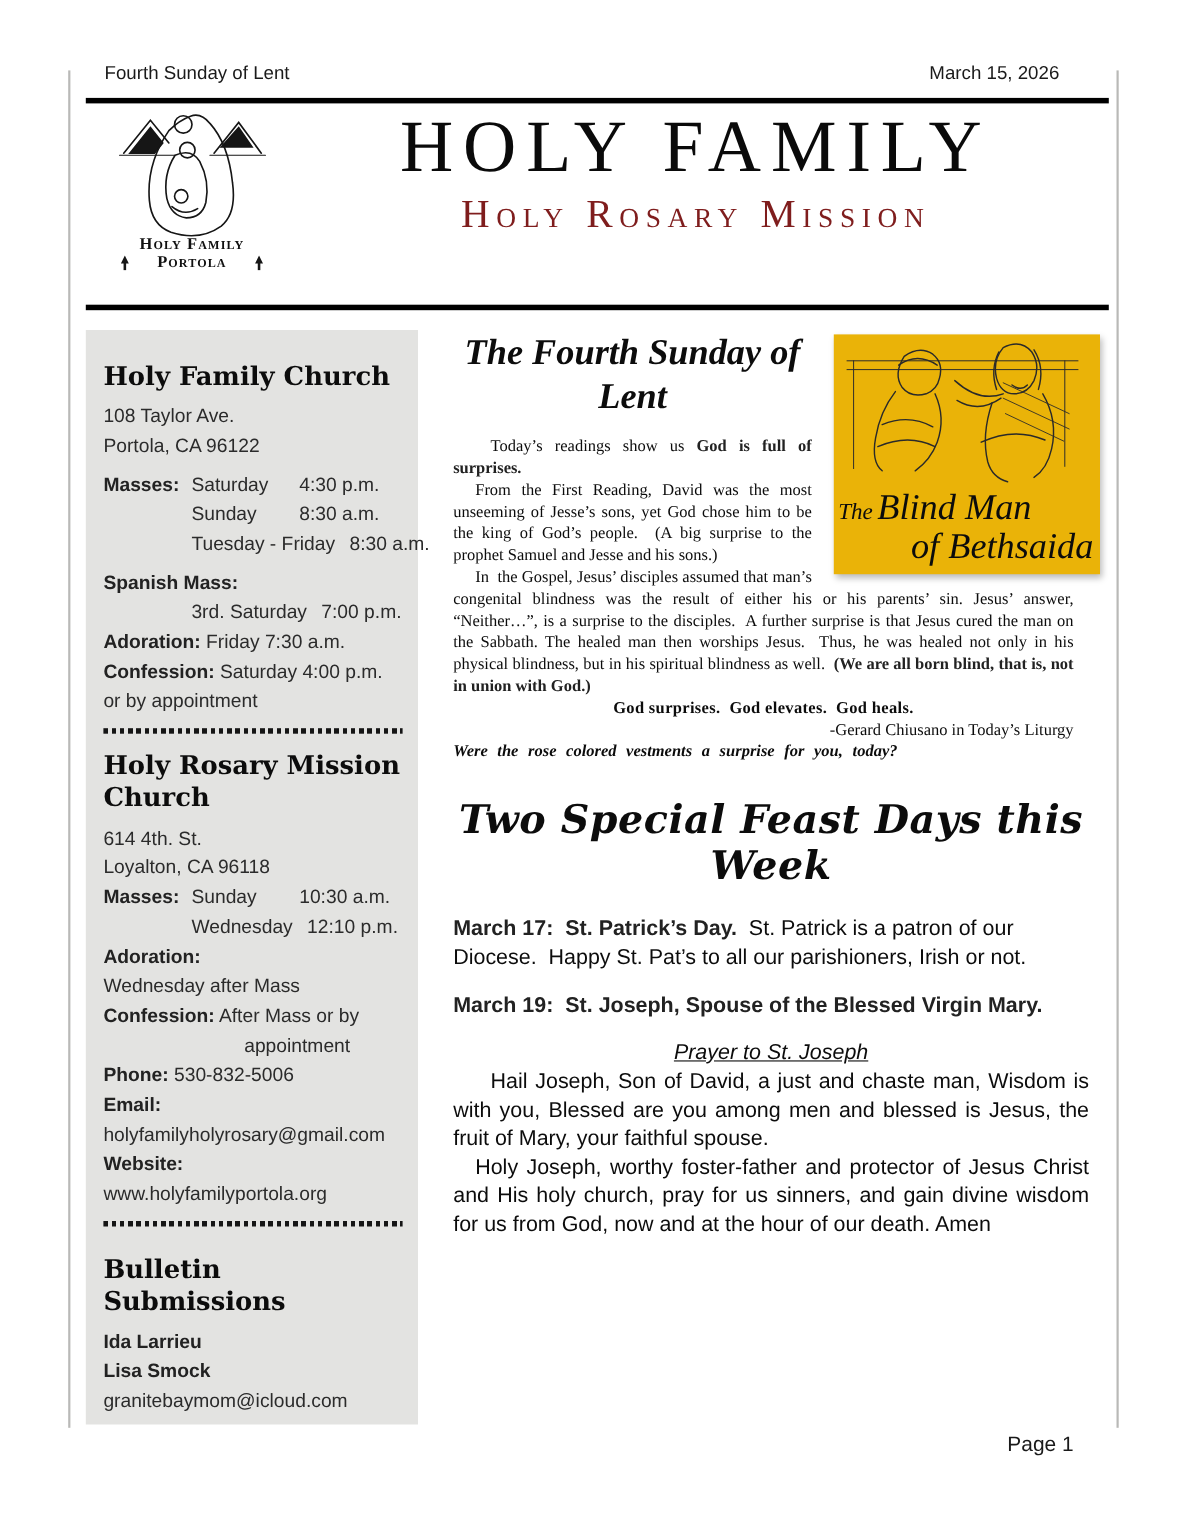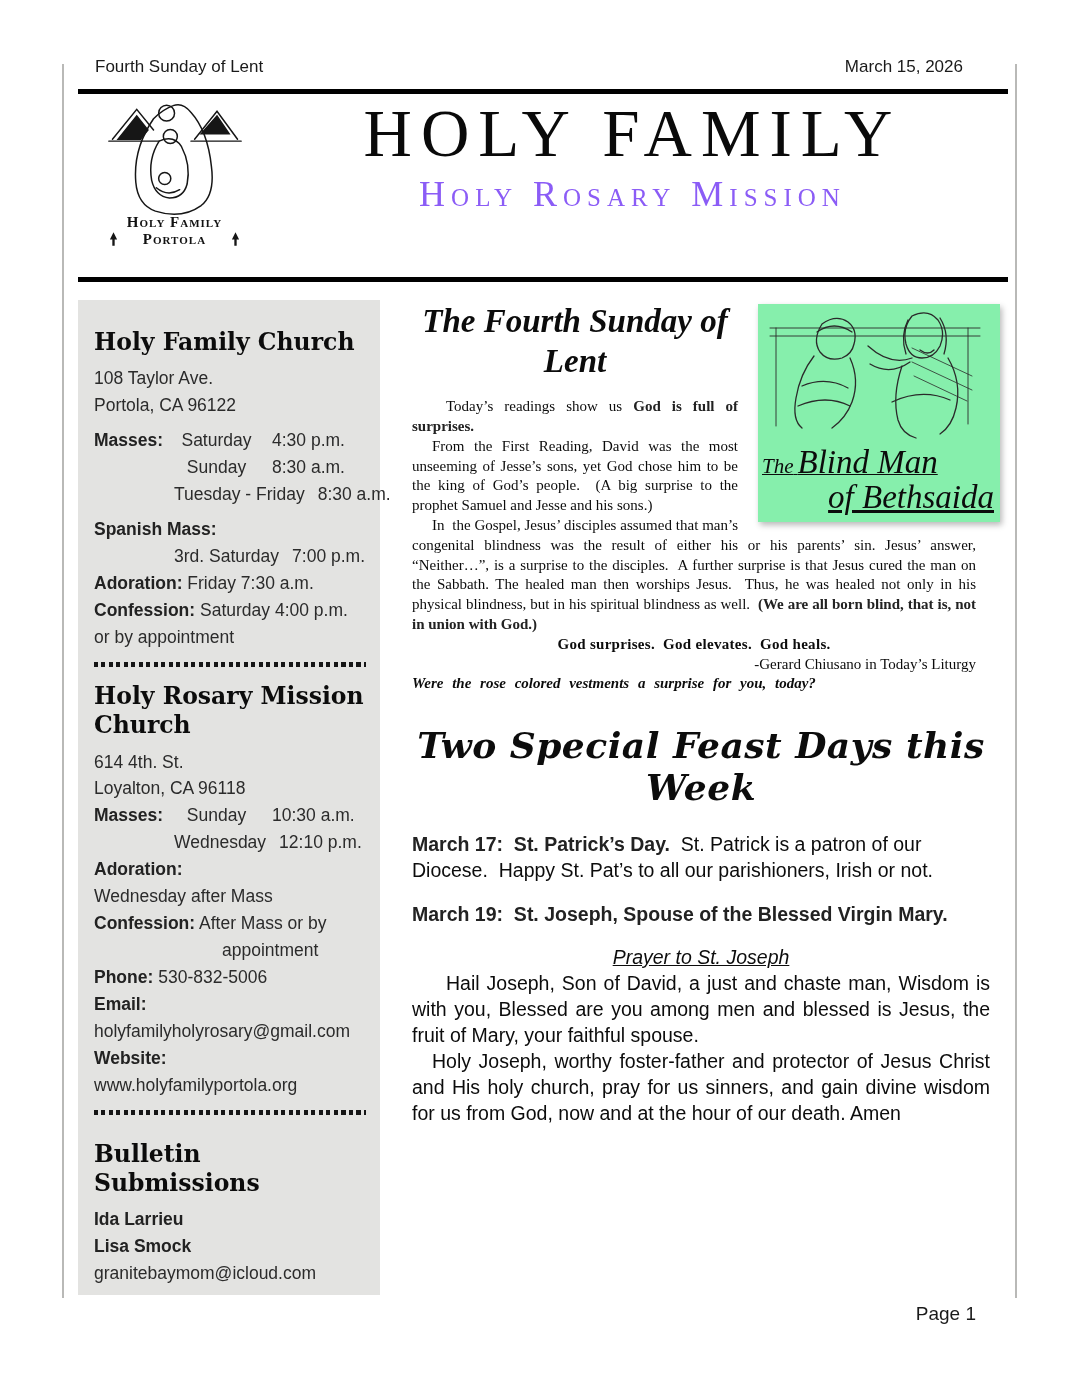--- a/index.html
+++ b/index.html
@@ -18,43 +18,43 @@
   .masthead{position:absolute;top:98px;left:78px;width:930px;height:172px;display:flex;}
   .logo-block{width:165px;padding-left:14px;text-align:center;}
   .logo-block svg{display:block;margin:0 auto;}
   .logo-caption{font-family:"Liberation Serif",serif;font-variant:small-caps;
                 font-weight:700;font-size:15px;letter-spacing:1px;line-height:1.1;margin-top:-2px;}
   .logo-caption2{display:flex;justify-content:center;align-items:center;gap:7px;}
   .title-block{flex:1;text-align:center;padding-top:2px;}
   .main-title{font-family:"Liberation Serif",serif;font-size:67px;line-height:1.0;
               letter-spacing:9px;font-weight:400;color:#0a0a0a;}
   .sub-title{font-family:"Liberation Serif",serif;font-variant:small-caps;font-size:36px;
-             letter-spacing:6px;margin-top:6px;color:#8b5cf6;}
+             letter-spacing:6px;margin-top:6px;color:#7f1d1d;}
 
   
   .sidebar{position:absolute;left:78px;top:300px;width:302px;height:995px;
            background:#e3e3e1;box-sizing:border-box;padding:28px 12px 4px 16px;
            font-size:17.5px;line-height:1.54;color:#2b2b2b;}
   .side-h{font-family:"DejaVu Serif",serif;font-weight:700;font-size:23.5px;
           line-height:1.25;color:#0c0c0c;margin:0 0 8px 0;}
   .line{white-space:nowrap;}
   .b{font-weight:700;color:#222;}
   .srow{display:flex;white-space:nowrap;}
   .slabel{font-weight:700;width:80px;flex:0 0 auto;color:#222;}
-  .sday{flex:1;text-align:center;}
+  .sday{flex:1;text-align:left;}
   .stime{flex:0 0 96px;padding-left:13px;}
   .dotted{height:5px;margin:11px 2px 15px 0;
           background:repeating-linear-gradient(90deg,#151515 0 4px,transparent 4px 7.5px);}
   .gap-s{height:8px;} .gap-m{height:10px;}
 
   
   .main{position:absolute;left:412px;top:300px;width:578px;color:#0c0c0c;}
   .article{margin-right:14px;}
-  .figure{float:right;width:234px;margin:2px -24px 10px 20px;background:#86efac;
-          padding:4px 4px 8px 4px;box-shadow:2px 3px 6px rgba(0,0,0,0.28);text-decoration:underline;}
+  .figure{float:right;width:234px;margin:2px -24px 10px 20px;background:#eab308;
+          padding:4px 4px 8px 4px;box-shadow:2px 3px 6px rgba(0,0,0,0.28);}
   .figure svg{display:block;}
   .fig-caption{font-family:"Liberation Serif",serif;font-style:italic;line-height:1.0;
                white-space:nowrap;}
   .cap-the{font-size:21px;}
   .cap-big{font-size:33px;font-weight:500;}
   .fig-caption2{text-align:right;padding-right:2px;margin-top:2px;}
 
   .article-heading{font-family:"Liberation Serif",serif;font-weight:700;font-style:italic;
                    font-size:33px;line-height:1.2;text-align:center;margin:2px 0 16px 0;}
   .article p{font-family:"Liberation Serif",serif;font-size:15px;line-height:1.32;

